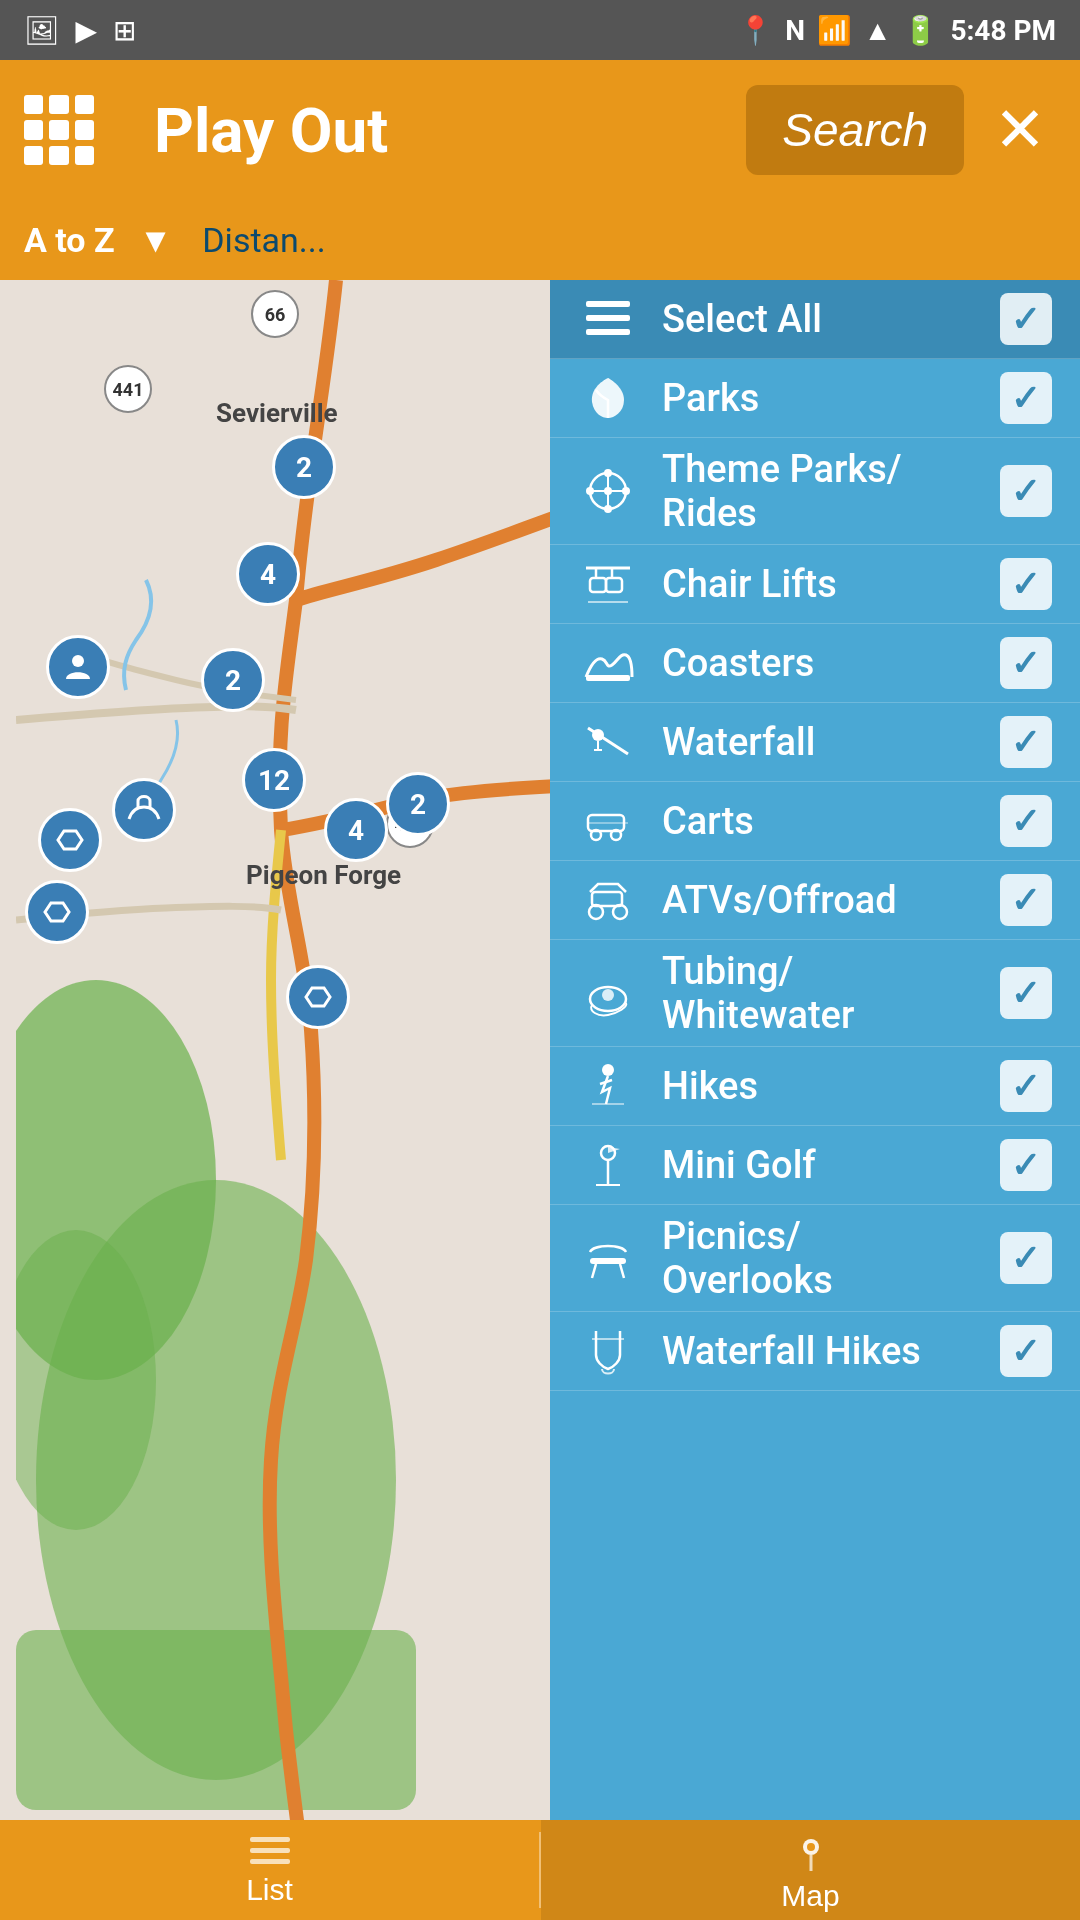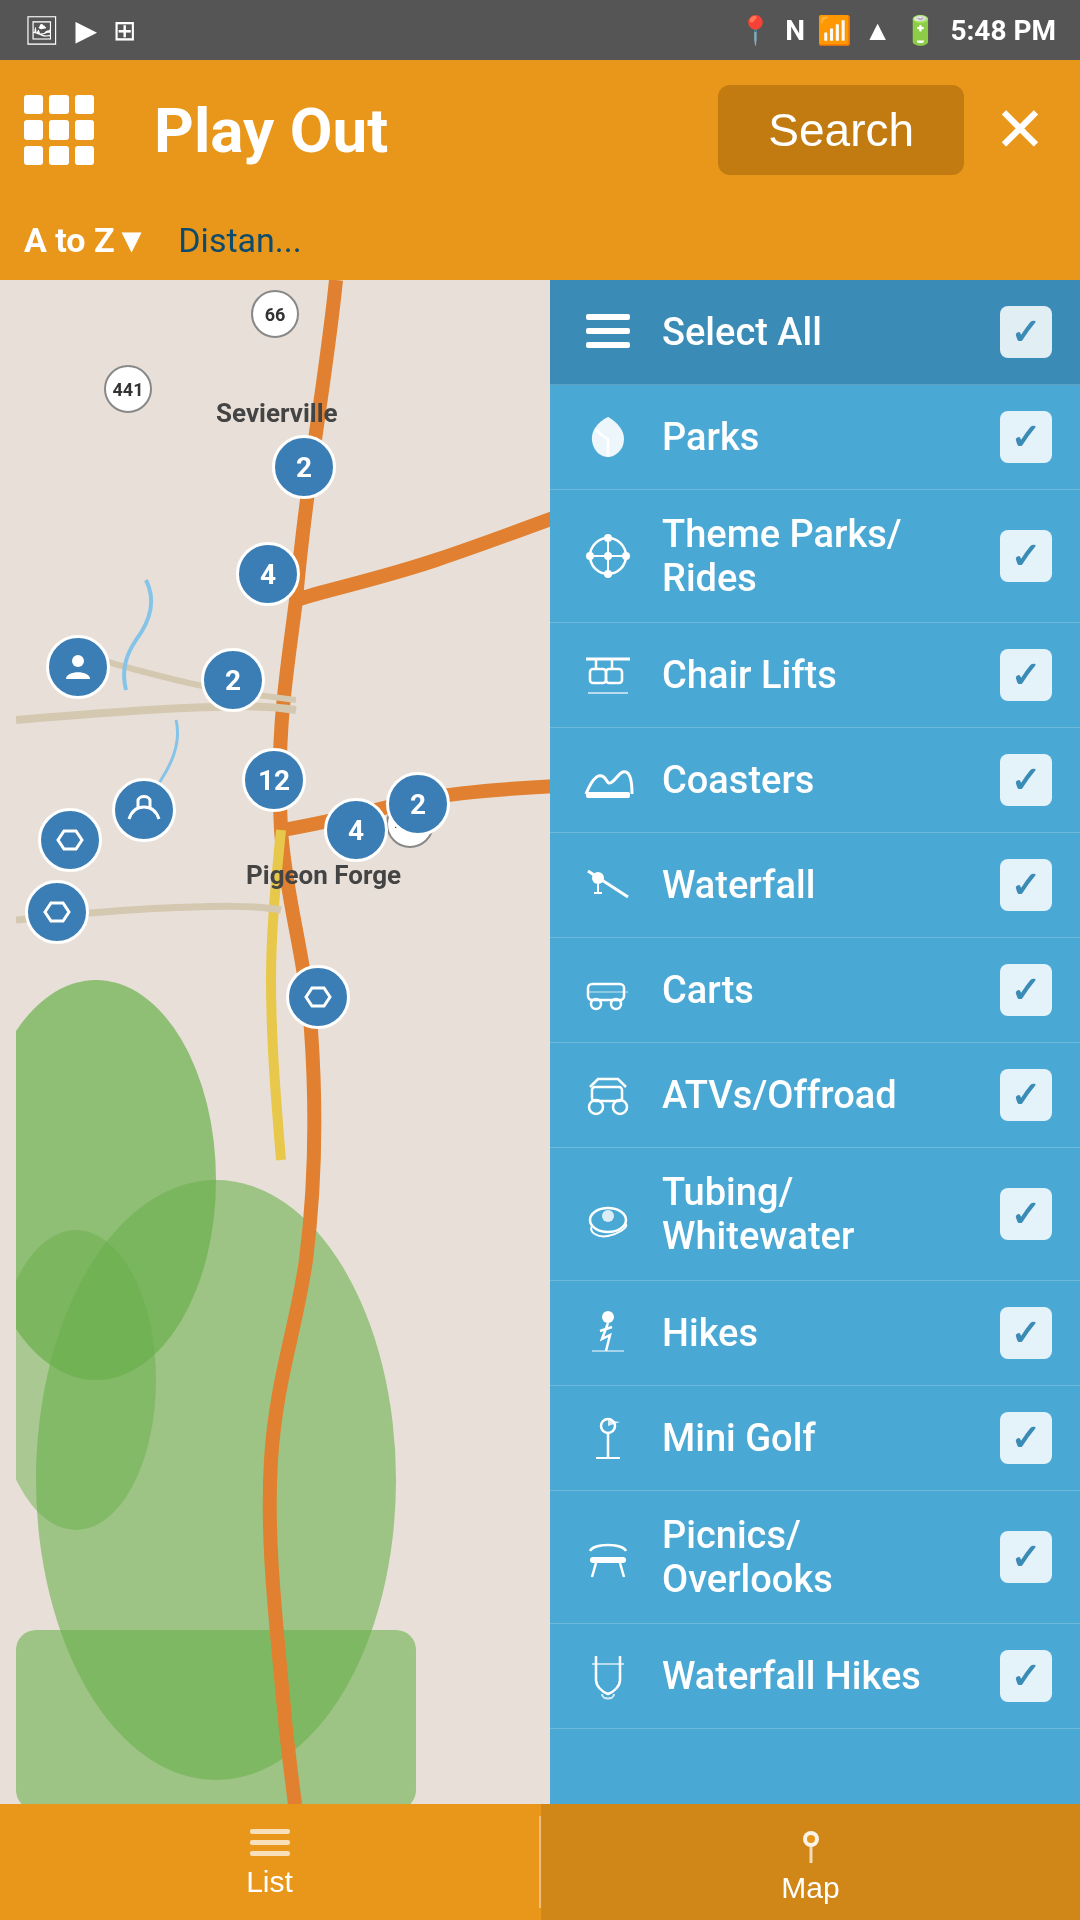--- a/index.html
+++ b/index.html
@@ -59,23 +59,24 @@
       font-size: 62px;
       font-weight: bold;
       flex: 1;
       margin-left: 40px;
     }
     .search-btn {
       background: #C17B10;
       color: white;
       border: none;
       border-radius: 12px;
-      padding: 18px 50px;
+      padding: 18px 36px;
       font-size: 46px;
       cursor: pointer;
+      font-style: italic;
     }
     .close-btn {
       background: none;
       border: none;
       color: white;
       font-size: 62px;
       cursor: pointer;
       padding: 0 10px;
       line-height: 1;
     }
@@ -91,21 +92,21 @@
       gap: 30px;
       position: relative;
       z-index: 100;
     }
     .filter-sort {
       color: white;
       font-size: 34px;
       font-weight: bold;
       display: flex;
       align-items: flex-start;
-      gap: 0;
+      gap: 24px;
     }
 
     
     .map-container {
       position: absolute;
       top: 280px;
       left: 16px;
       width: 100%;
       height: calc(1920px - 280px - 100px);
       overflow: hidden;
@@ -151,21 +152,21 @@
       right: 0;
       width: 530px;
       height: calc(1920px - 280px - 100px);
       background: #4AA8D4;
       overflow-y: auto;
       z-index: 200;
     }
     .dropdown-item {
       display: flex;
       align-items: center;
-      padding: 22px 28px;
+      padding: 9px 28px;
       border-bottom: 1px solid rgba(255,255,255,0.2);
       gap: 24px;
       cursor: pointer;
     }
     .dropdown-item.selected {
       background: #3A8BB5;
     }
     .dropdown-item-icon {
       width: 60px;
       height: 60px;
@@ -195,21 +196,21 @@
       font-size: 36px;
       font-weight: bold;
     }
 
     
     .bottom-nav {
       position: absolute;
       bottom: 0;
       left: 0;
       width: 100%;
-      height: 116px;
+      height: 100px;
       background: #E8971A;
       display: flex;
       z-index: 300;
     }
     .bottom-nav-item {
       flex: 1;
       display: flex;
       flex-direction: column;
       align-items: center;
       justify-content: center;

